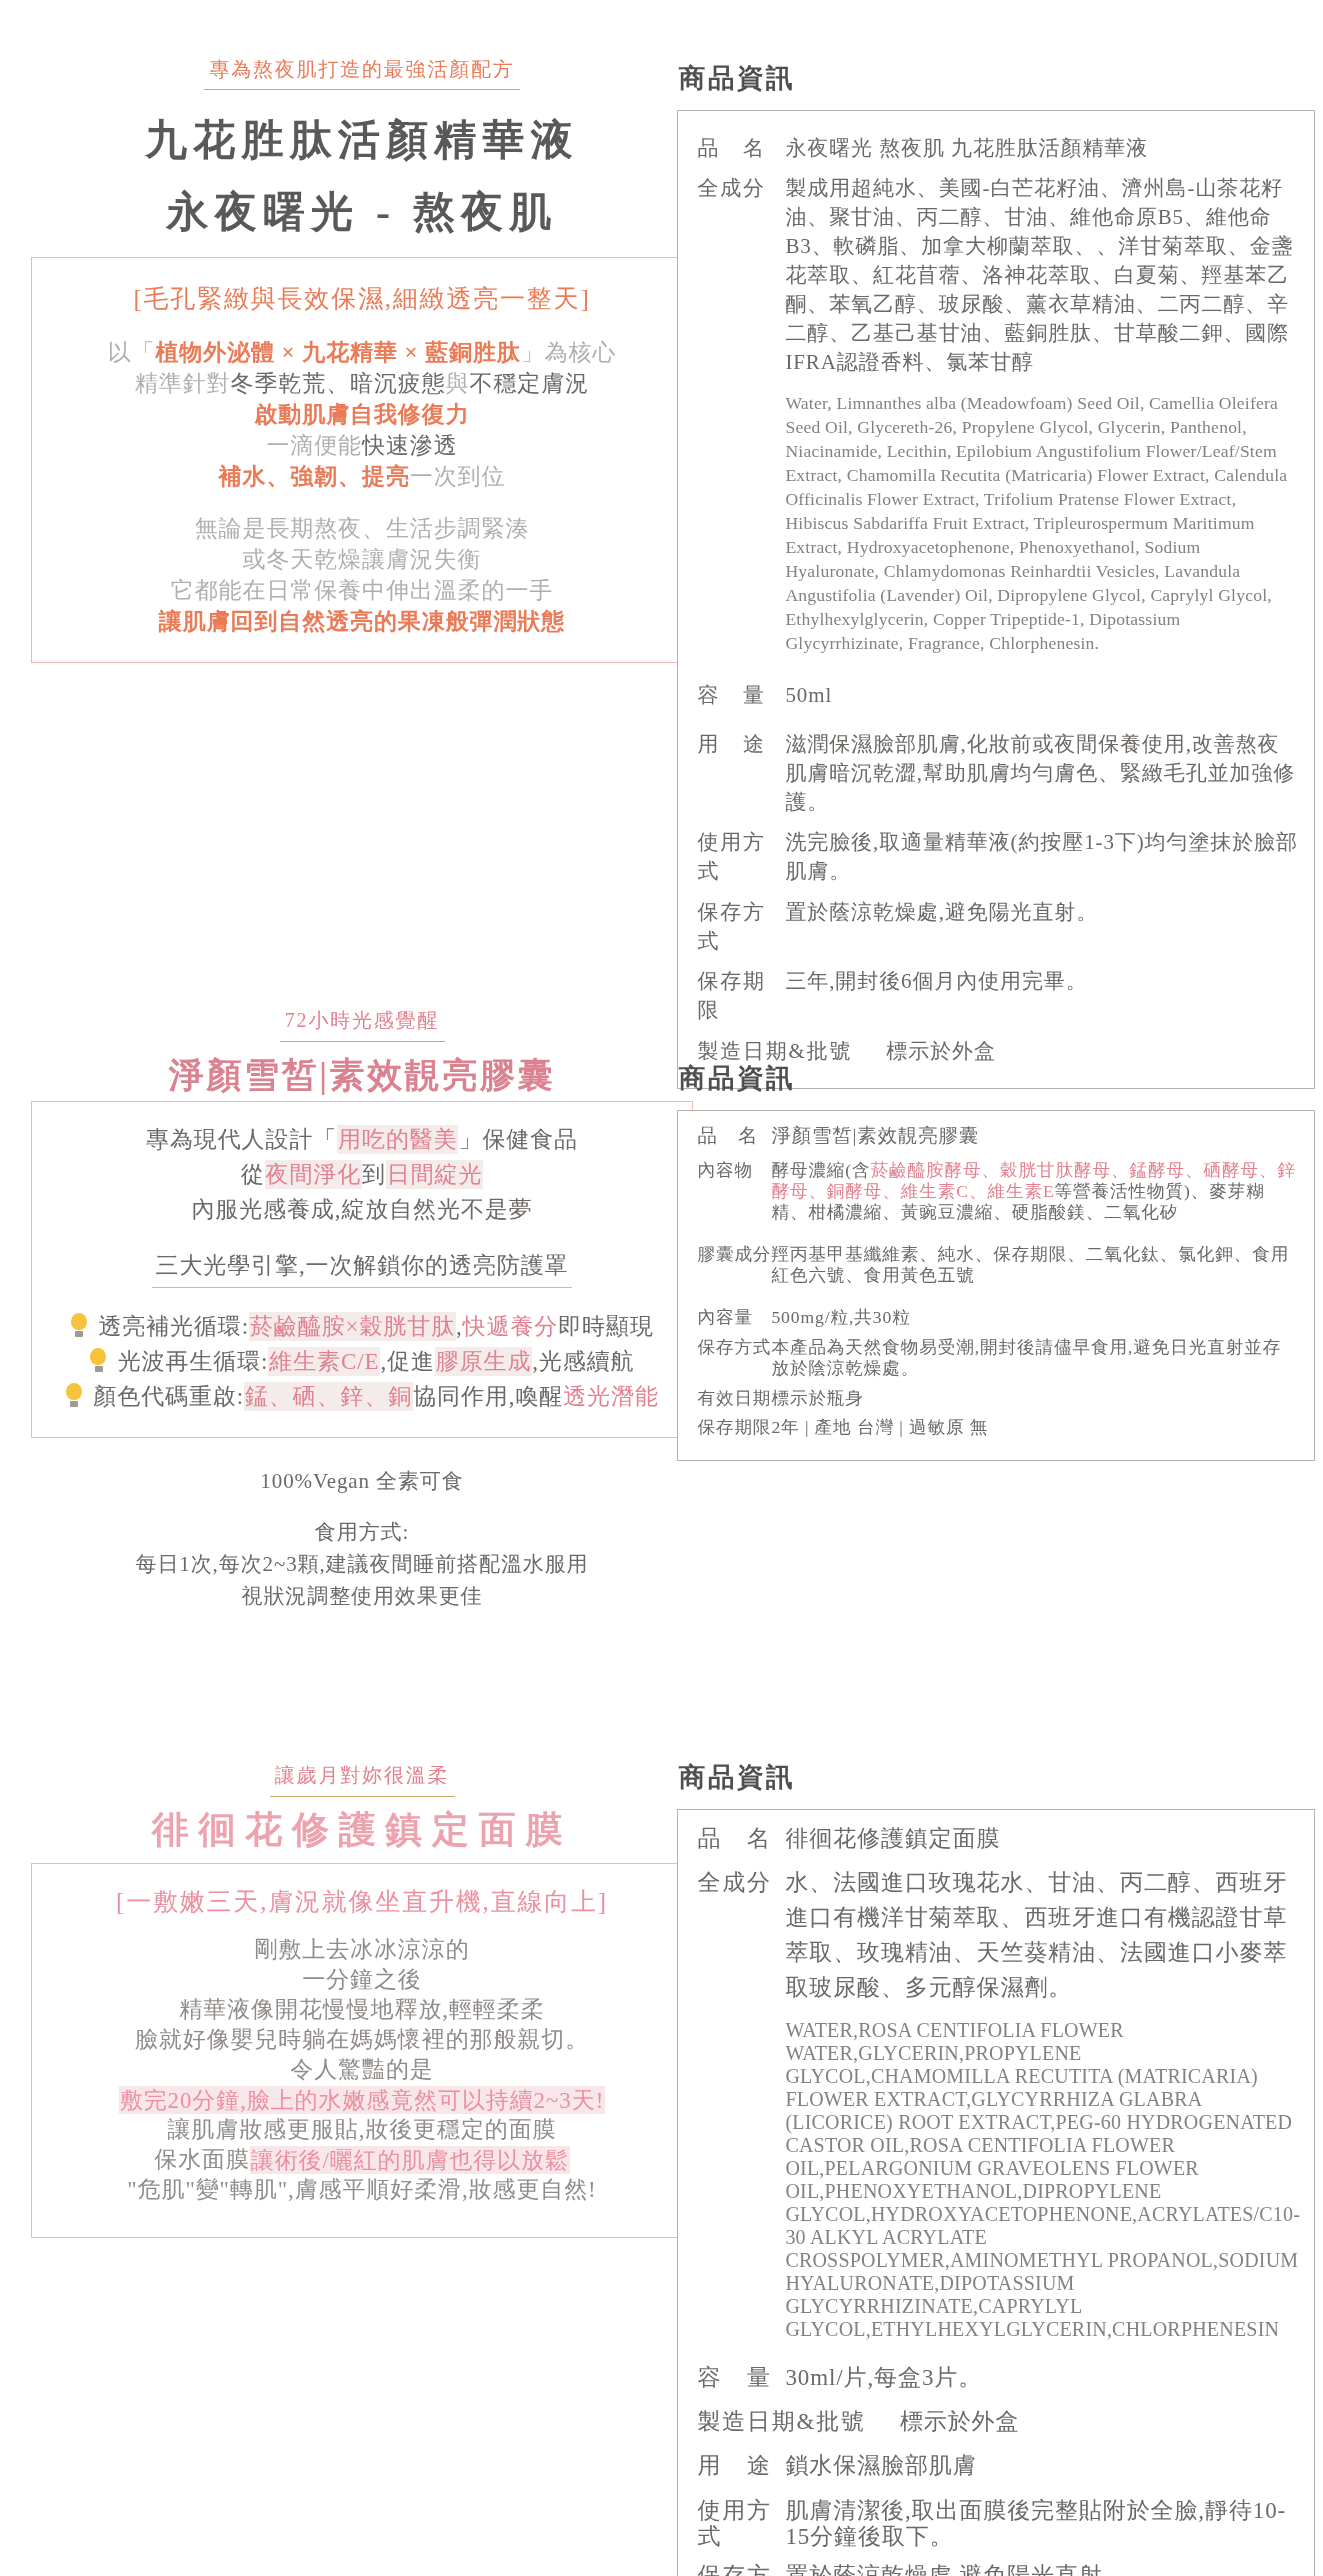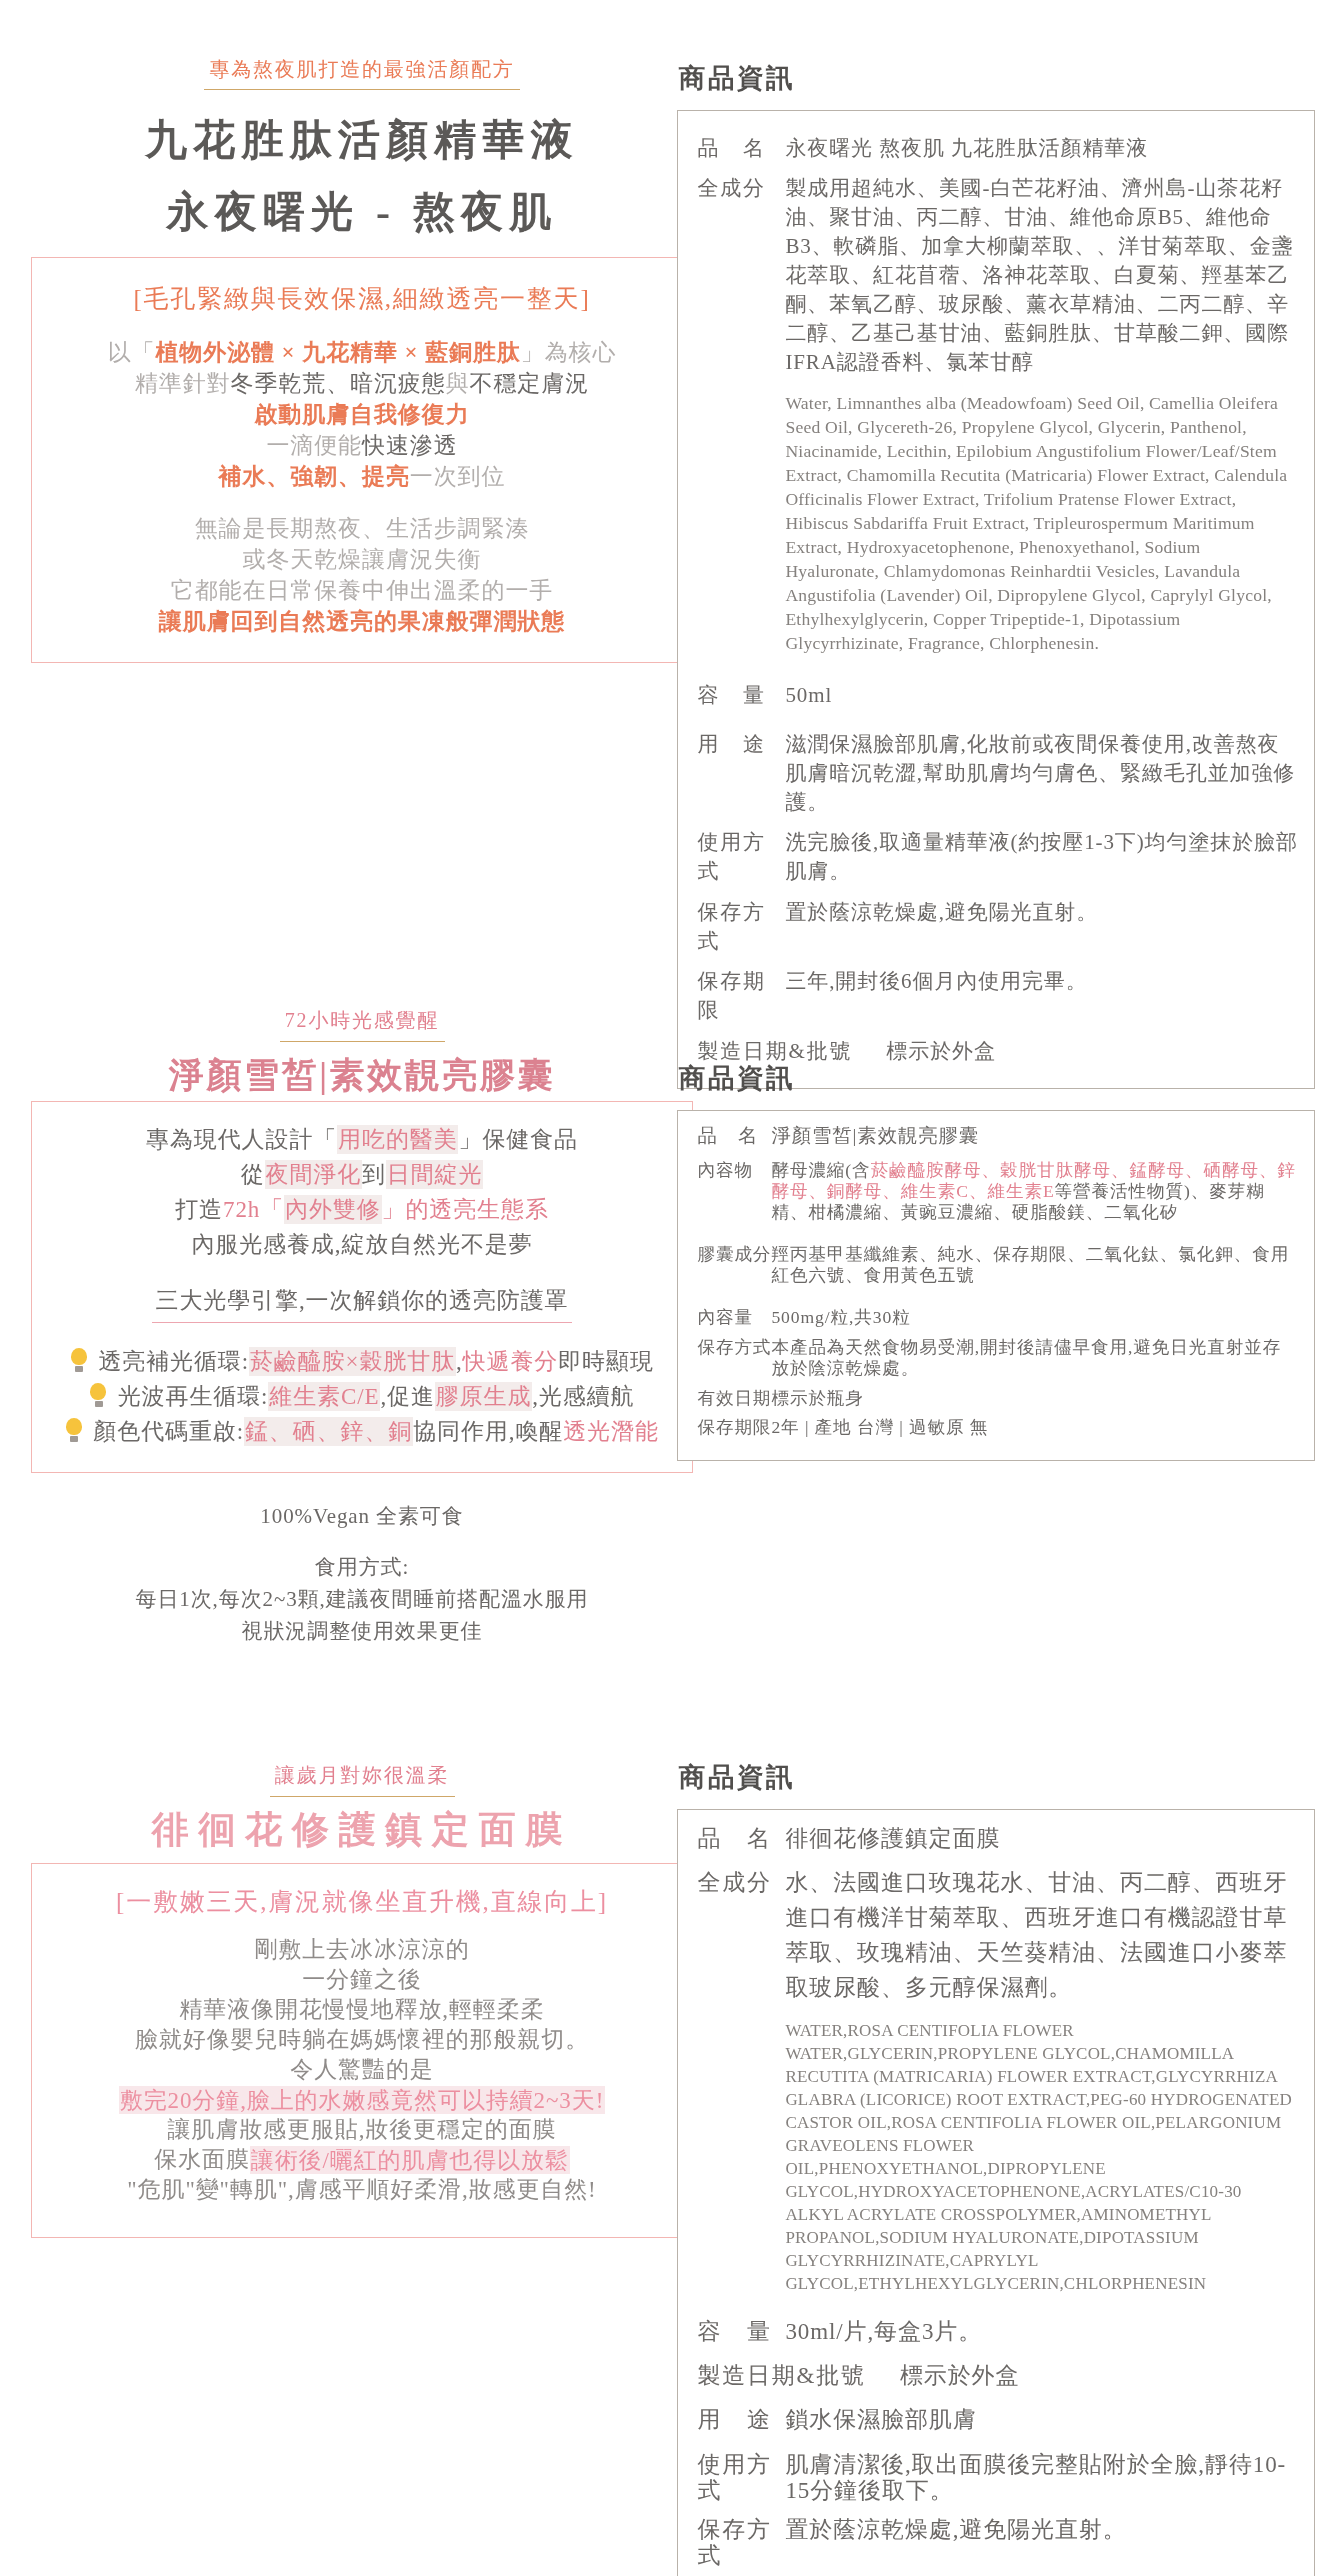--- a/index.html
+++ b/index.html
@@ -99,21 +99,21 @@
   #sec1 .irow.sp{margin-top:21px;}
   #sec2 .irow{font-size:23px;line-height:35px;margin-bottom:12.4px;}
   #sec2 .irow.tight{line-height:26.5px;}
 
   .en-block{
     font-family:"Liberation Serif","DejaVu Serif",serif;
     color:var(--text_en);margin-top:14px;margin-bottom:7px;
     letter-spacing:0.2px;
   }
   #sec0 .en-block{font-size:17.6px;line-height:24px;}
-  #sec2 .en-block{font-size:17px;line-height:23px;}
+  #sec2 .en-block{font-size:20px;line-height:23px;}
   #sec0 .irow.mb-lg{margin-bottom:19.4px;}
   #sec2 .irow.mb-lg{margin-bottom:17.6px;}
 </style>
 </head>
 <body>
 
 <div>
 
   <section class="sec" id="sec0">
     <div class="col-left">
@@ -181,21 +181,20 @@
     <div class="col-left">
       <div class="tagwrap">
         <span class="tag">72小時光感覺醒</span>
       </div>
       <h2 class="sec-title">
           <div class="title-line">淨顏雪皙|素效靚亮膠囊</div>
         </h2>
       <div class="marketing-box">
           <p class="mline"><span class="seg-dark">專為現代人設計</span><span class="seg-dark">「</span><span class="seg-pink seg-hl">用吃的醫美</span><span class="seg-dark">」</span><span class="seg-dark">保健食品</span></p>
           <p class="mline"><span class="seg-dark">從</span><span class="seg-pink seg-hl">夜間淨化</span><span class="seg-dark">到</span><span class="seg-pink seg-hl">日間綻光</span></p>
-          <p class="mline"><span class="seg-dark">打造</span><span class="seg-pink">72h</span><span class="seg-pink">「</span><span class="seg-pink seg-hl">內外雙修</span><span class="seg-pink">」</span><span class="seg-pink">的透亮生態系</span></p>
           <p class="mline"><span class="seg-dark">內服光感養成,綻放自然光不是夢</span></p>
           <p class="mline gap"><span class="u-pink"><span class="seg-dark">三大光學引擎,一次解鎖你的透亮防護罩</span></span></p>
           <p class="mline gap"><span class="bulb"><span class="bulb-glass"></span><span class="bulb-base"></span></span><span class="seg-dark">透亮補光循環:</span><span class="seg-pink seg-hl">菸鹼醯胺×穀胱甘肽</span><span class="seg-dark">,</span><span class="seg-pink">快遞養分</span><span class="seg-dark">即時顯現</span></p>
           <p class="mline"><span class="bulb"><span class="bulb-glass"></span><span class="bulb-base"></span></span><span class="seg-dark">光波再生循環:</span><span class="seg-pink seg-hl">維生素C/E</span><span class="seg-dark">,促進</span><span class="seg-pink seg-hl">膠原生成</span><span class="seg-dark">,光感續航</span></p>
           <p class="mline"><span class="bulb"><span class="bulb-glass"></span><span class="bulb-base"></span></span><span class="seg-dark">顏色代碼重啟:</span><span class="seg-pink seg-hl">錳、硒、鋅、銅</span><span class="seg-dark">協同作用,喚醒</span><span class="seg-pink">透光潛能</span></p>
         </div>
       <div class="below-box">
           <p class="bline">100%Vegan 全素可食</p>
           <p class="bline gap">食用方式:</p>
           <p class="bline">每日1次,每次2~3顆,建議夜間睡前搭配溫水服用</p>

